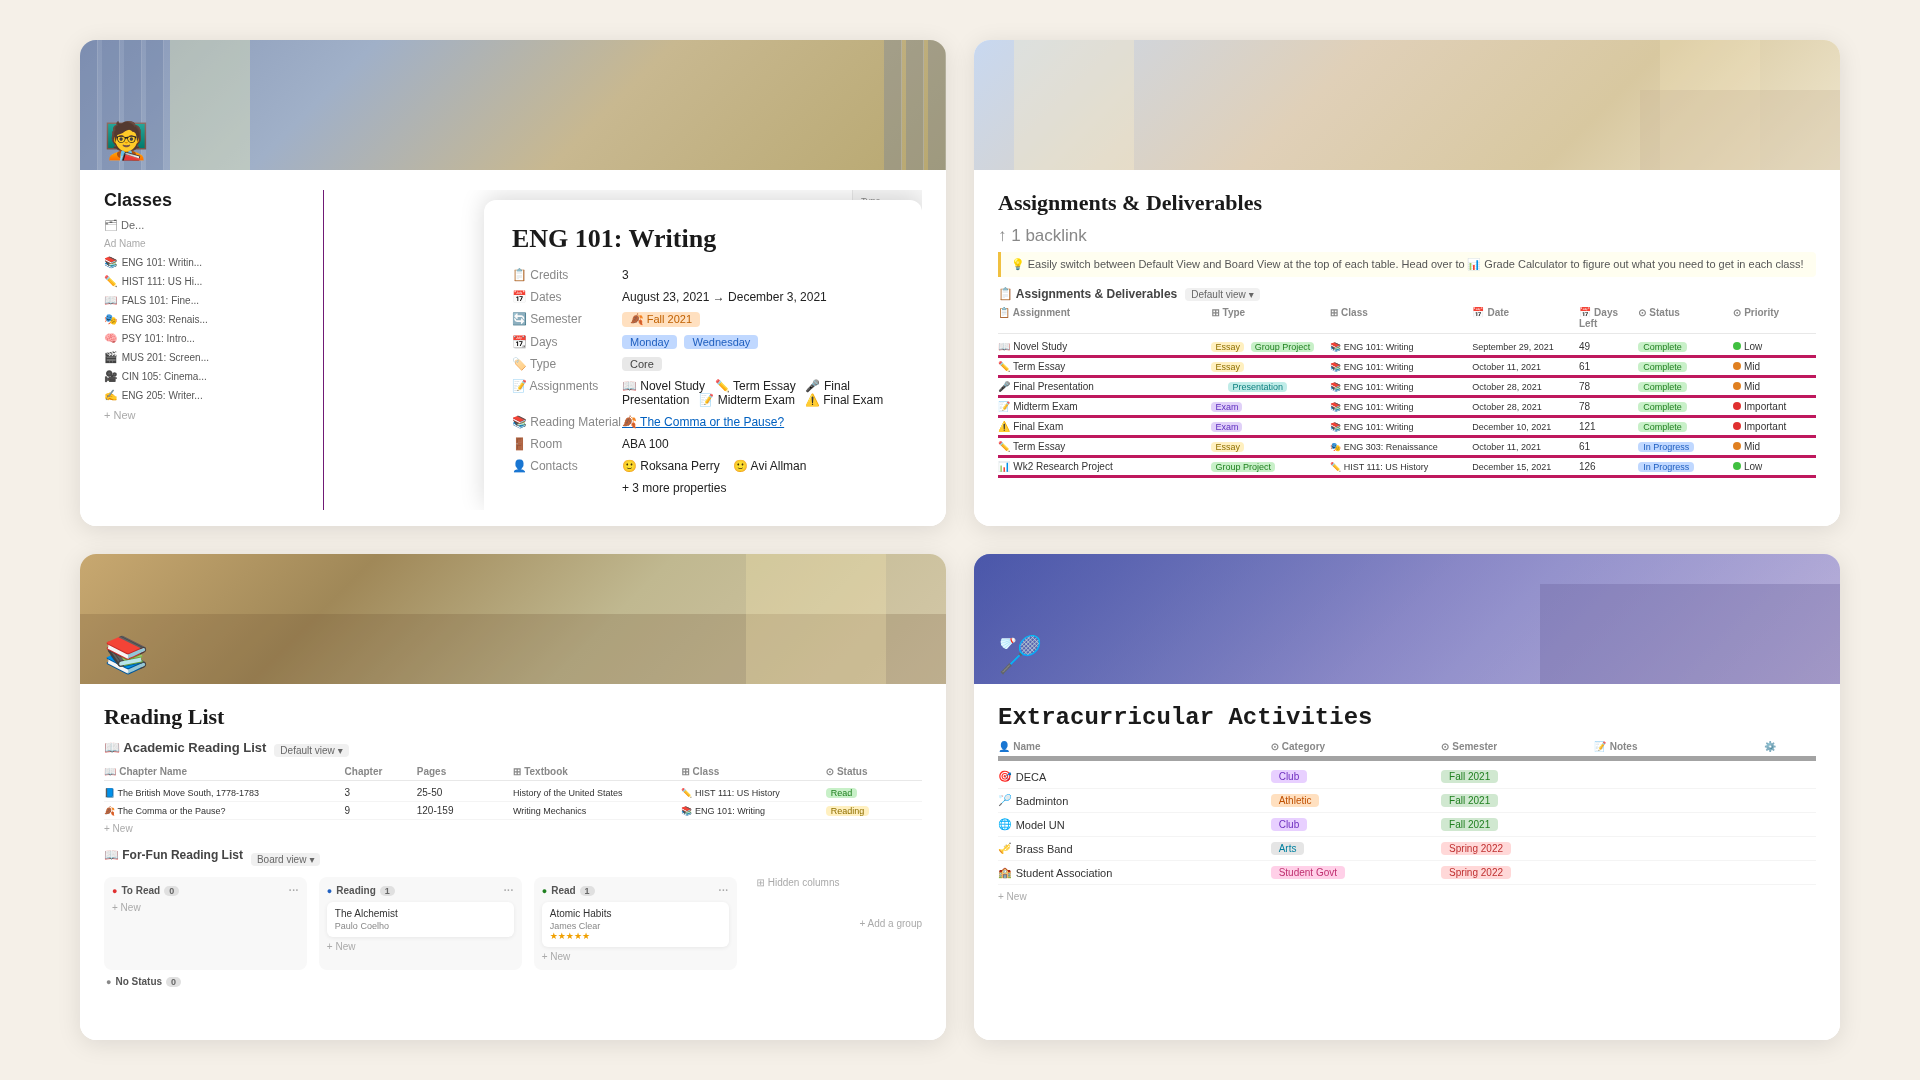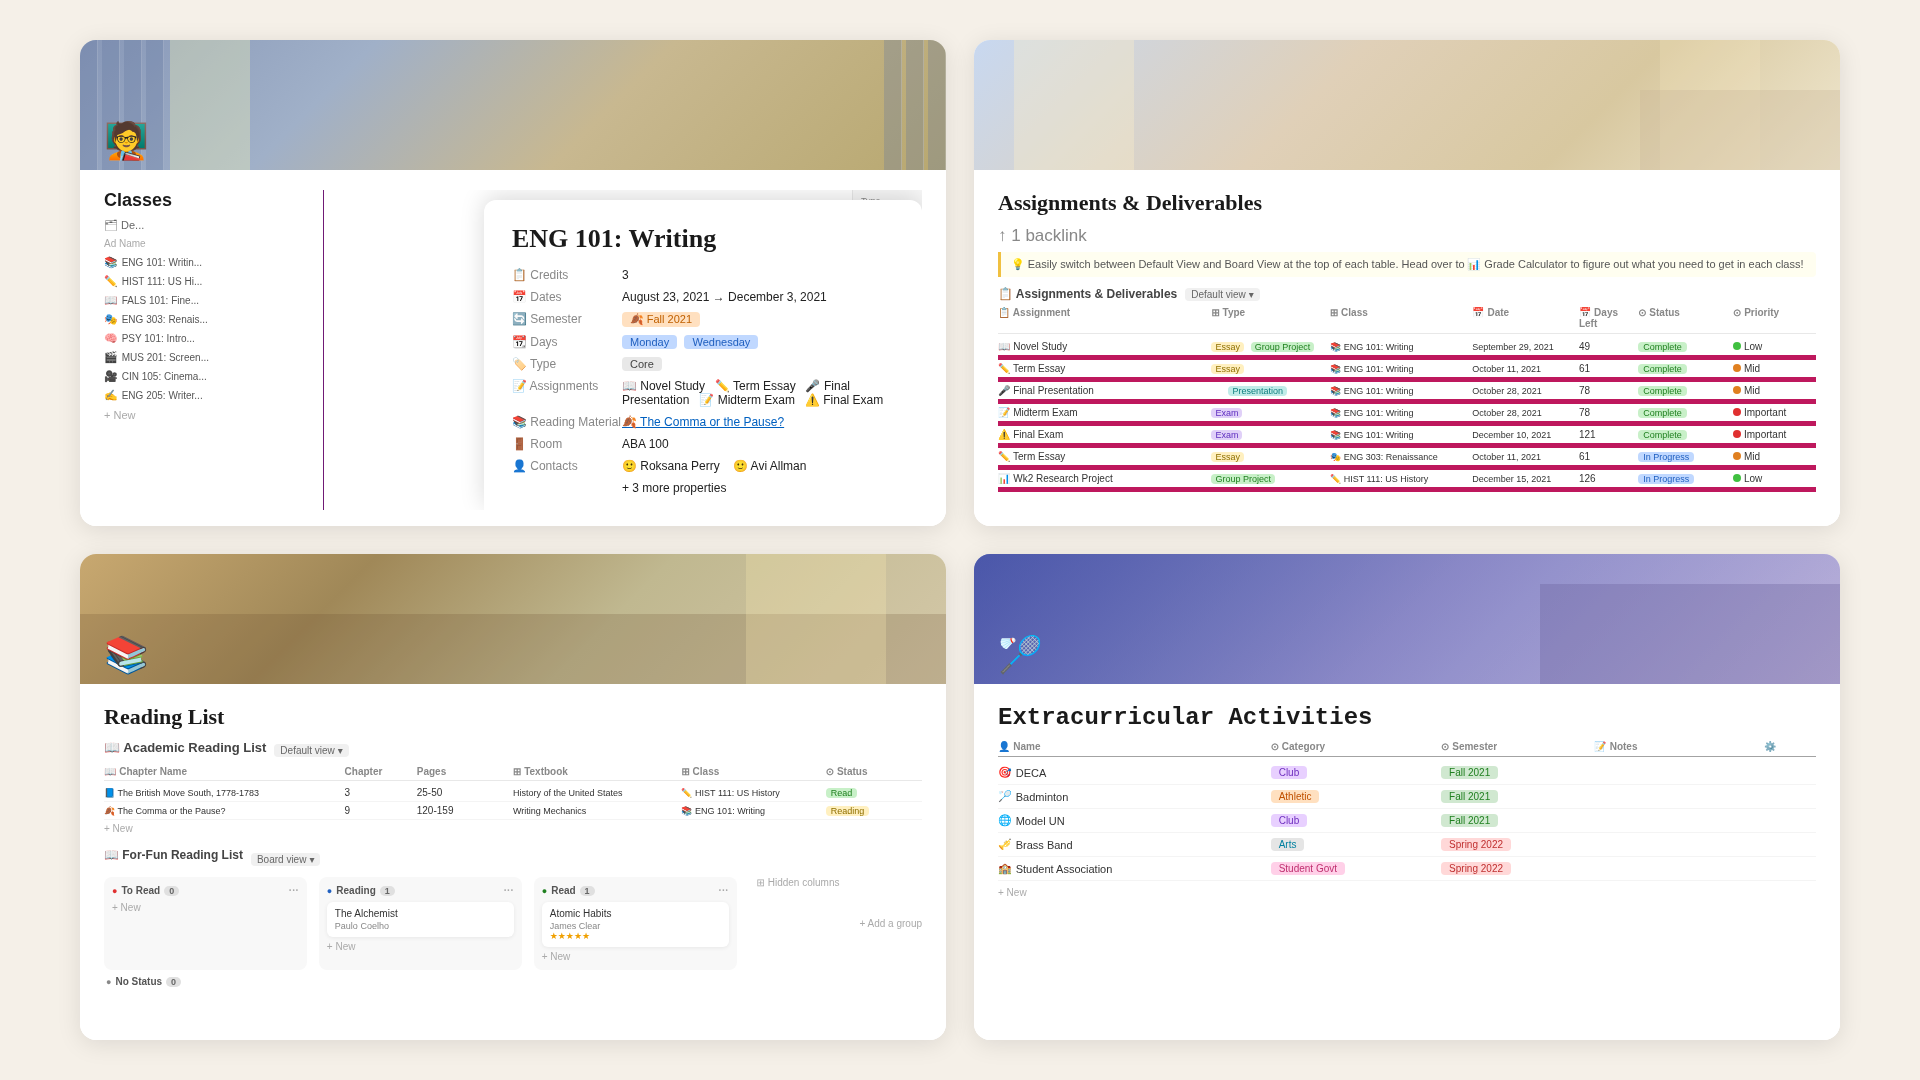--- a/index.html
+++ b/index.html
@@ -194,21 +194,21 @@
       border-bottom: 1px solid #e8e8e8;
       padding-bottom: 4px;
       margin-bottom: 4px;
       font-weight: 600;
     }
     .table-row {
       display: grid;
       font-size: 10px;
       color: #333;
       padding: 3px 0;
-      border-bottom: 5px solid #be185d;
+      border-bottom: 3px solid #be185d;
       align-items: center;
     }
     .assignments-grid {
       grid-template-columns: 1.8fr 1fr 1.2fr 0.9fr 0.5fr 0.8fr 0.7fr;
     }
     .status-dot {
       width: 8px;
       height: 8px;
       border-radius: 50%;
       display: inline-block;
@@ -332,21 +332,21 @@
     .activities-add {
       font-size: 11px;
       color: #888;
       cursor: pointer;
     }
     .activities-table-header {
       display: grid;
       grid-template-columns: 1.6fr 1fr 0.9fr 1fr 0.3fr;
       font-size: 10px;
       color: #888;
-      border-bottom: 1px solid #a3a3a3;
+      border-bottom: 5px solid #a3a3a3;
       padding-bottom: 4px;
       margin-bottom: 4px;
       font-weight: 600;
     }
     .activities-table-row {
       display: grid;
       grid-template-columns: 1.6fr 1fr 0.9fr 1fr 0.3fr;
       font-size: 11px;
       color: #333;
       padding: 5px 0;

